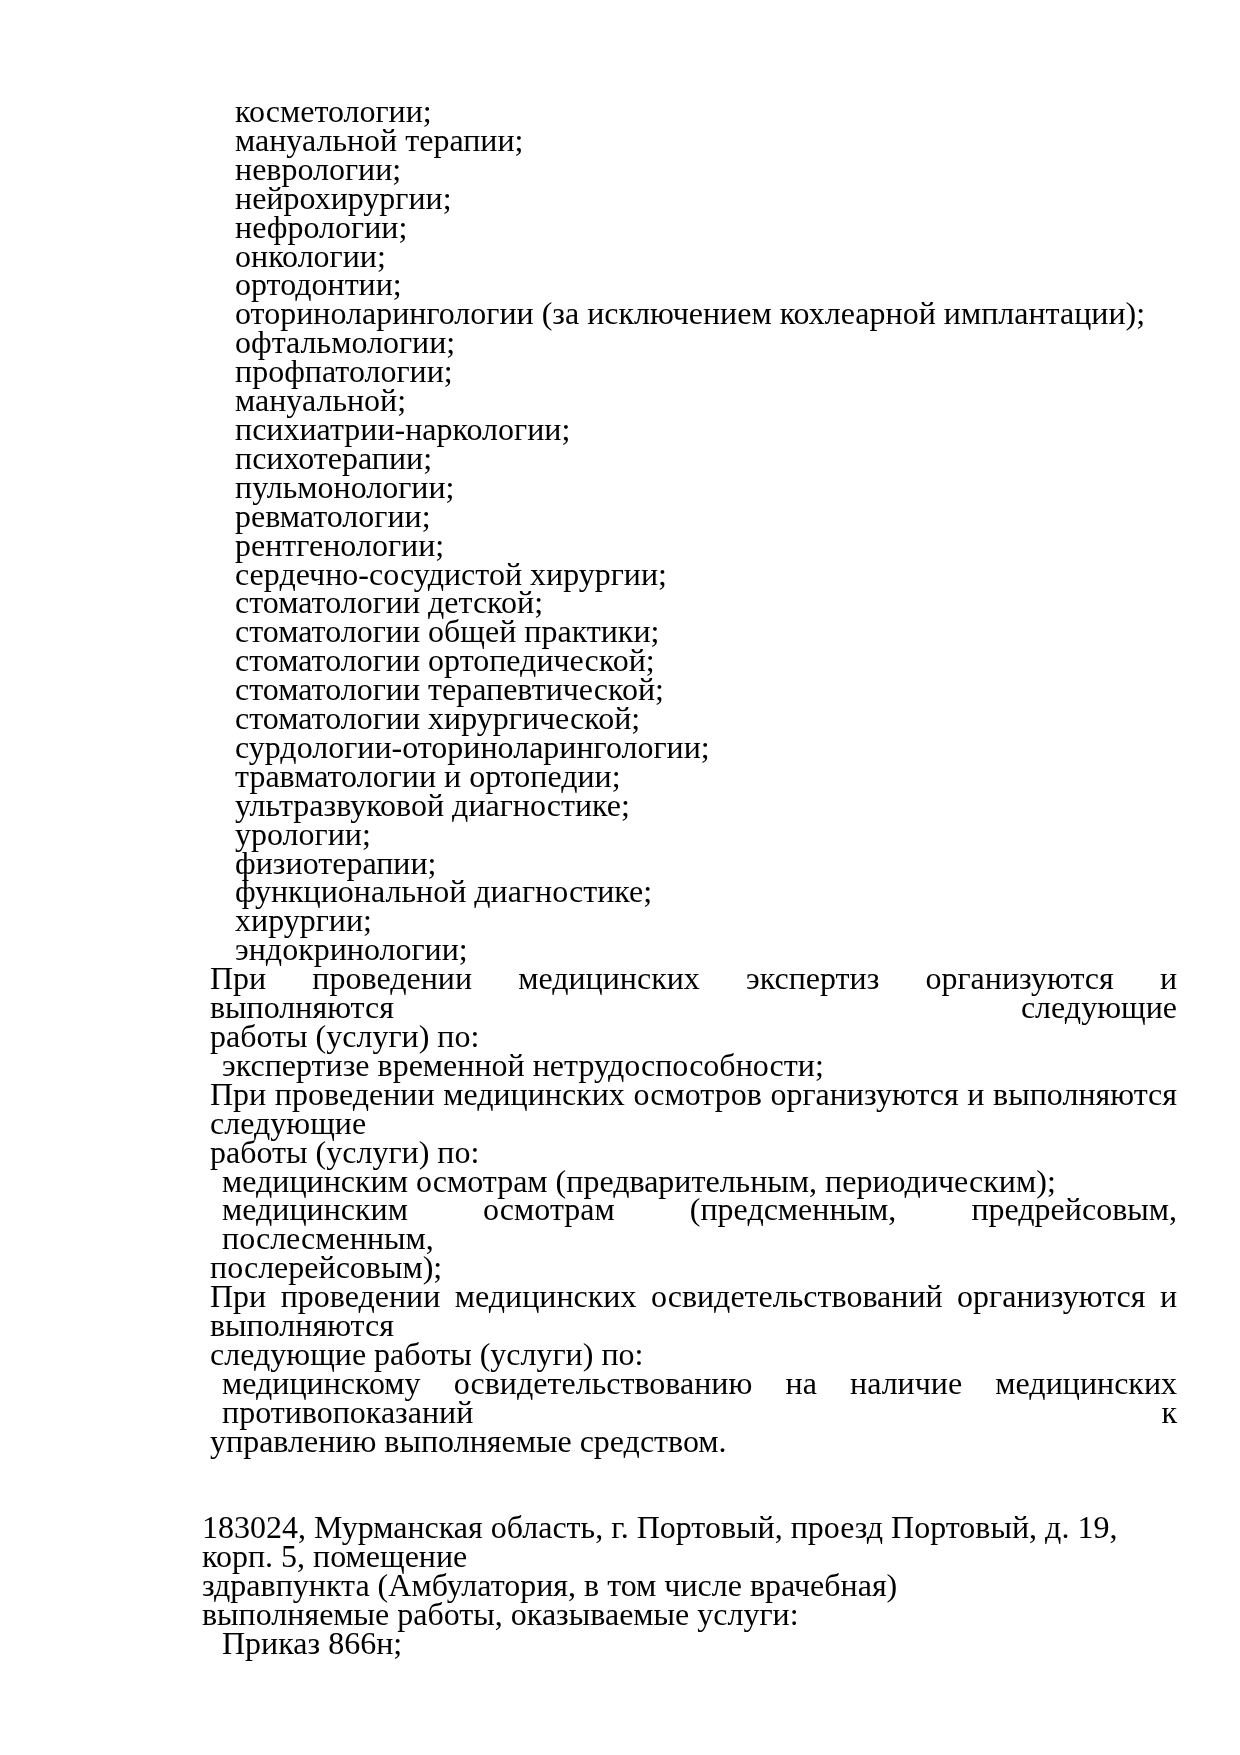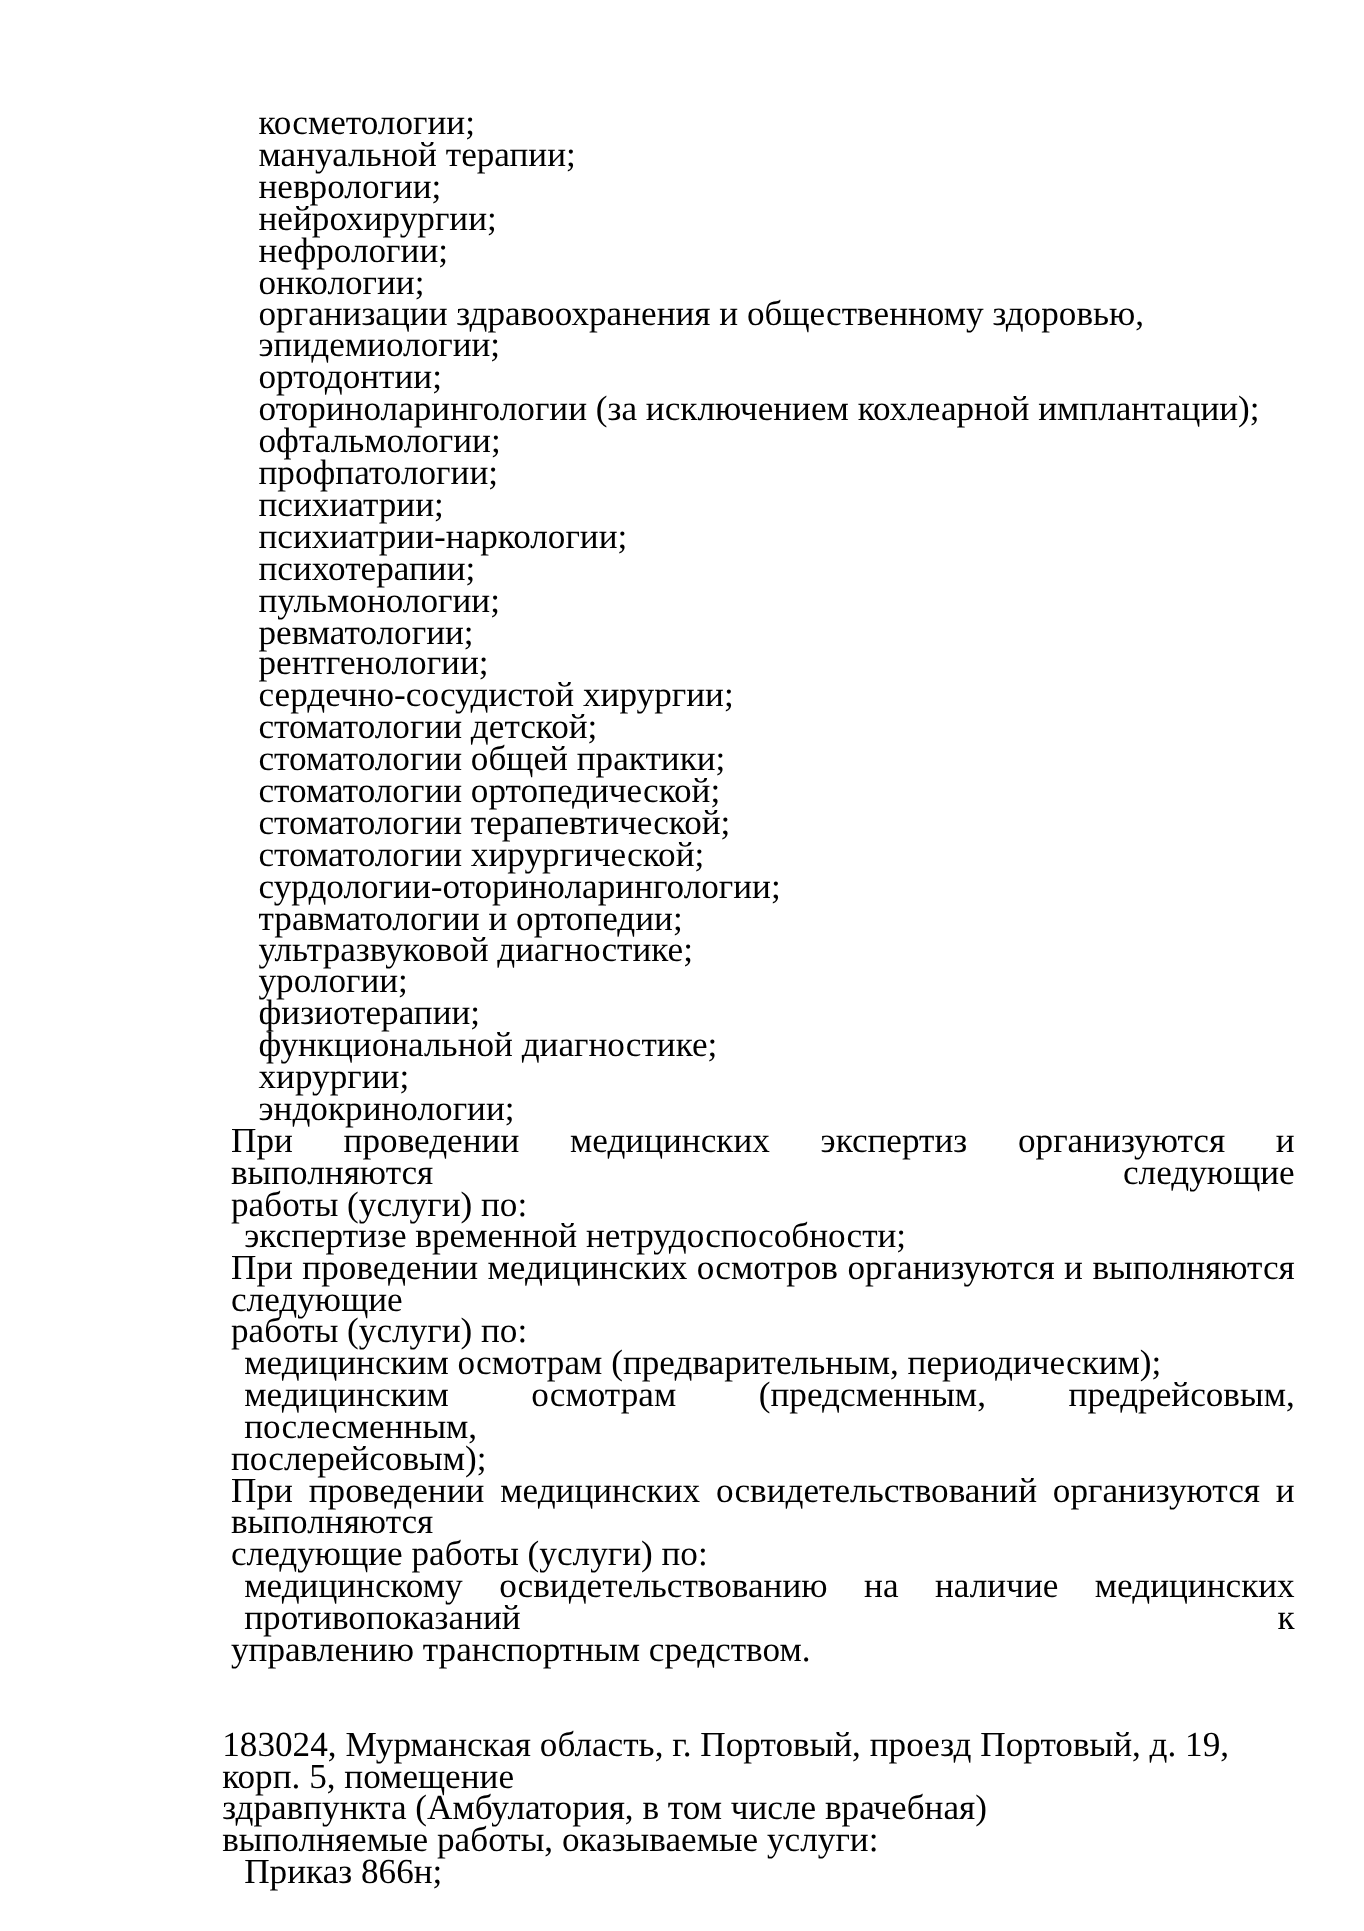--- a/index.html
+++ b/index.html
@@ -39,26 +39,25 @@
 <body>
 
 <div class="page">
   <div id="doc-root">
       <div class="line ind-specialty">косметологии;</div>
       <div class="line ind-specialty">мануальной терапии;</div>
       <div class="line ind-specialty">неврологии;</div>
       <div class="line ind-specialty">нейрохирургии;</div>
       <div class="line ind-specialty">нефрологии;</div>
       <div class="line ind-specialty">онкологии;</div>
-      <div class="line ind-specialty">организации здравоохранения и общественному здоровью, эпидемиологии;</div>
       <div class="line ind-specialty">ортодонтии;</div>
       <div class="line ind-specialty">оториноларингологии (за исключением кохлеарной имплантации);</div>
       <div class="line ind-specialty">офтальмологии;</div>
       <div class="line ind-specialty">профпатологии;</div>
-      <div class="line ind-specialty">психиатрии;</div>
+      <div class="line ind-specialty">мануальной;</div>
       <div class="line ind-specialty">психиатрии-наркологии;</div>
       <div class="line ind-specialty">психотерапии;</div>
       <div class="line ind-specialty">пульмонологии;</div>
       <div class="line ind-specialty">ревматологии;</div>
       <div class="line ind-specialty">рентгенологии;</div>
       <div class="line ind-specialty">сердечно-сосудистой хирургии;</div>
       <div class="line ind-specialty">стоматологии детской;</div>
       <div class="line ind-specialty">стоматологии общей практики;</div>
       <div class="line ind-specialty">стоматологии ортопедической;</div>
       <div class="line ind-specialty">стоматологии терапевтической;</div>
@@ -75,20 +74,20 @@
       <div class="line ind-para">работы (услуги) по:</div>
       <div class="line ind-item">экспертизе временной нетрудоспособности;</div>
       <div class="line ind-para stretch">При проведении медицинских осмотров организуются и выполняются следующие</div>
       <div class="line ind-para">работы (услуги) по:</div>
       <div class="line ind-item">медицинским осмотрам (предварительным, периодическим);</div>
       <div class="line ind-item stretch">медицинским осмотрам (предсменным, предрейсовым, послесменным,</div>
       <div class="line ind-para">послерейсовым);</div>
       <div class="line ind-para stretch">При проведении медицинских освидетельствований организуются и выполняются</div>
       <div class="line ind-para">следующие работы (услуги) по:</div>
       <div class="line ind-item stretch">медицинскому освидетельствованию на наличие медицинских противопоказаний к</div>
-      <div class="line ind-para">управлению транспортным средством.</div>
+      <div class="line ind-para">управлению выполняемые средством.</div>
       <div class="gap" style="height: 57.8px;"></div>
       <div class="line ind-address">183024, Мурманская область, г. Портовый, проезд Портовый, д. 19, корп. 5, помещение</div>
       <div class="line ind-address">здравпункта (Амбулатория, в том числе врачебная)</div>
       <div class="line ind-address">выполняемые работы, оказываемые услуги:</div>
       <div class="line ind-item">Приказ 866н;</div>
     </div>
 </div>
 
 </body></html>

